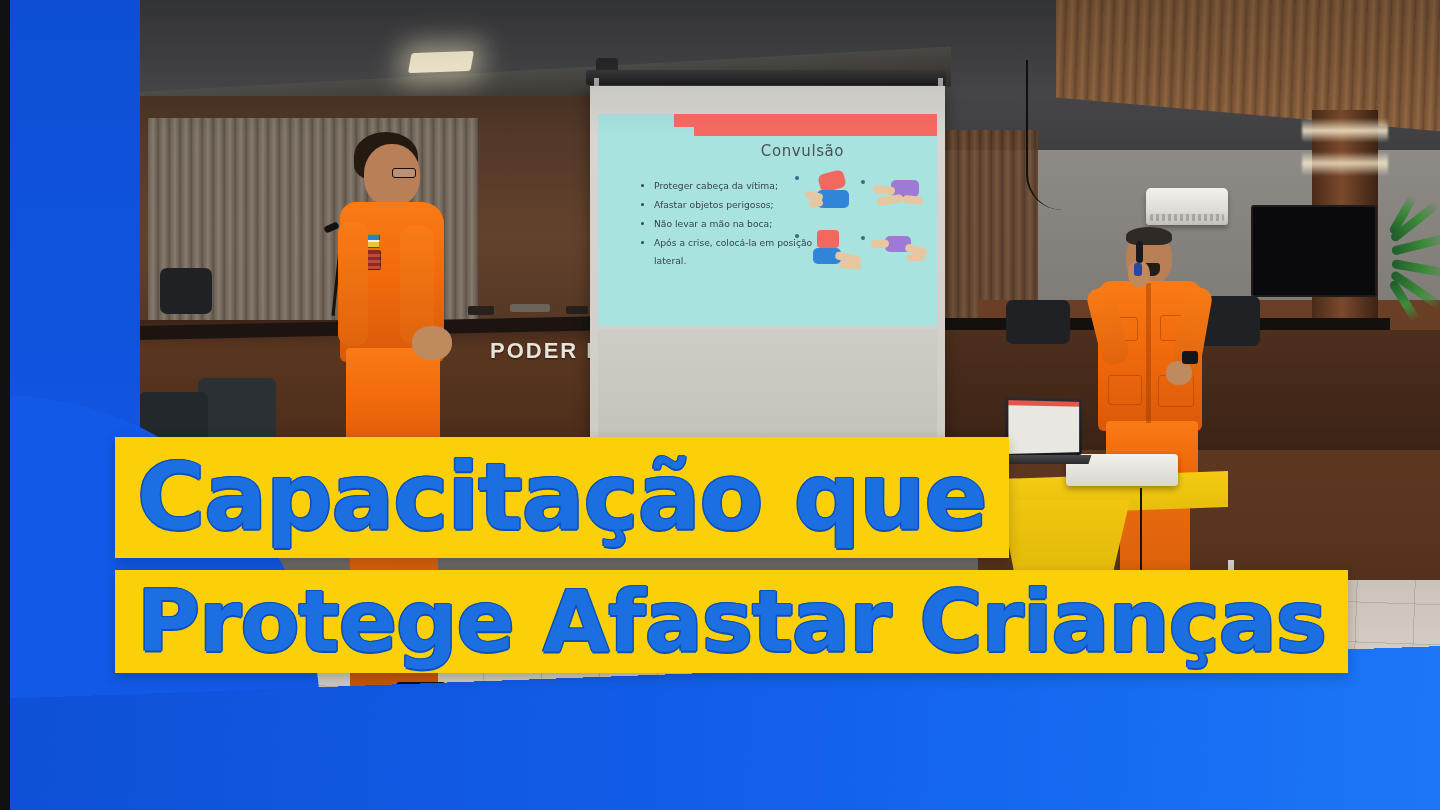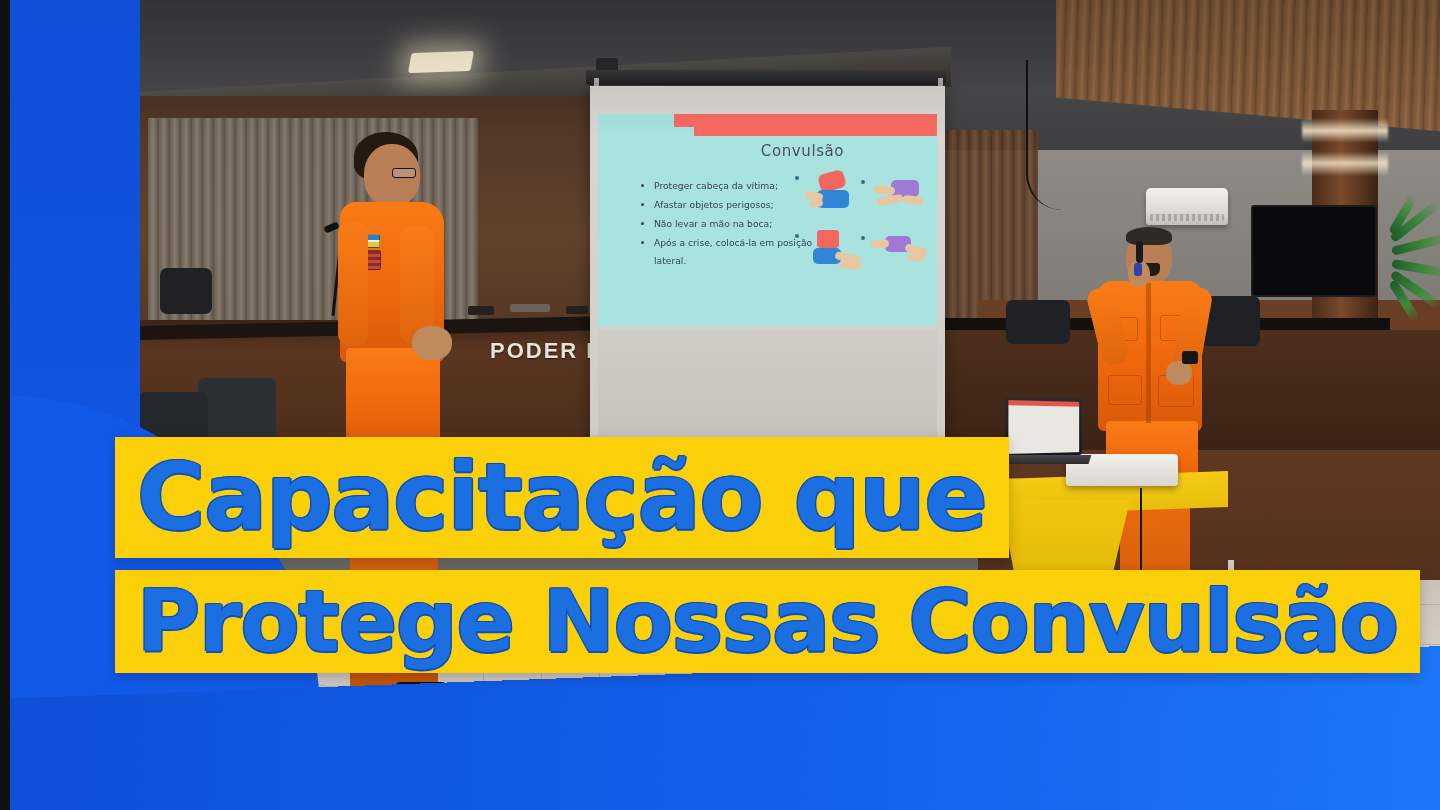--- a/index.html
+++ b/index.html
@@ -533,16 +533,16 @@
   </div>
 
   <div class="blue-left"></div>
   <div class="blue-circle"></div>
   <div class="blue-band"></div>
 
   <div class="banner banner-line-1">
     <span class="banner-text">Capacitação que</span>
   </div>
   <div class="banner banner-line-2">
-    <span class="banner-text">Protege Nossas Convulsão</span>
+    <span class="banner-text">Protege Afastar Crianças</span>
   </div>
 
 </div>
 
 </body></html>

